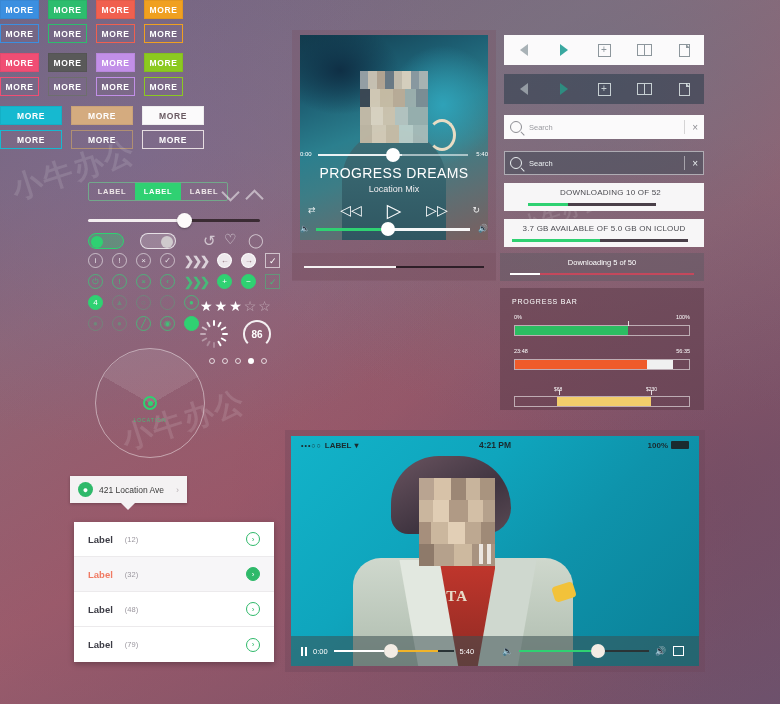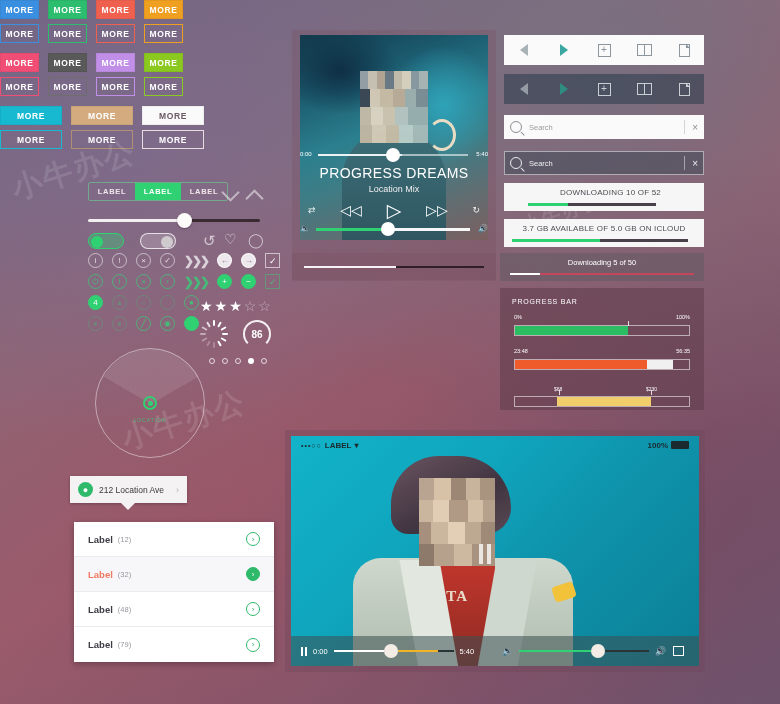--- a/index.html
+++ b/index.html
@@ -95,21 +95,21 @@
   #location-pill .ch{color:#b7b0b4;font-size:9px;}
   #location-pill .tail{position:absolute;left:50px;bottom:-7px;width:0;height:0;border-left:8px solid transparent;border-right:8px solid transparent;border-top:8px solid #f4f2f3;}
 
   
   #list-card{position:absolute;left:74px;top:522px;width:200px;background:#fff;box-shadow:0 2px 6px rgba(0,0,0,.28);}
   .lrow{height:35px;display:flex;align-items:center;padding:0 14px;box-sizing:border-box;border-bottom:1px solid #eceaec;}
   .lrow:last-child{border-bottom:none;}
   .lrow.alt{background:#f7f6f8;}
   .lrow .lab{font-size:9.5px;font-weight:bold;color:#3d3d46;}
   .lrow.alt .lab{color:#f07a63;}
-  .lrow .cnt{font-size:7.5px;color:#9a969e;margin-left:5px;}
+  .lrow .cnt{font-size:7.5px;color:#9a969e;margin-left:12px;}
   .lrow .arw{margin-left:auto;width:14px;height:14px;border-radius:50%;border:1px solid #2fb96a;box-sizing:border-box;display:flex;align-items:center;justify-content:center;font-size:8px;color:#2fb96a;}
   .lrow.alt .arw{background:#2fb96a;color:#fff;border-color:#2fb96a;}
 
   
   #music-panel{position:absolute;left:292px;top:30px;width:204px;height:250px;background:rgba(120,80,95,.30);}
   #music-art{position:absolute;left:300px;top:35px;width:188px;height:205px;overflow:hidden;
     background:linear-gradient(160deg,#123a4c 0%,#1d5f73 25%,#2b7f8e 45%,#3d7d86 60%,#5f6e72 80%,#7b5f5f 100%);}
   #music-art .blob1{position:absolute;left:-20px;top:-10px;width:120px;height:90px;background:radial-gradient(ellipse,#0f2f45,rgba(15,47,69,0) 70%);}
   #music-art .blob2{position:absolute;right:-10px;top:10px;width:110px;height:120px;background:radial-gradient(ellipse,#2fa2b8,rgba(47,162,184,0) 70%);}
   #music-art .body{position:absolute;left:42px;top:95px;width:104px;height:115px;border-radius:50px 50px 0 0;background:linear-gradient(180deg,#3c6f78,#2f5560);}
@@ -432,21 +432,21 @@
 <div id="radar">
   <div class="wedge"></div>
   <div class="ctr">
       <b></b>
     </div>
   <div class="lbl">LOCATION</div>
 </div>
 
 <div id="location-pill">
   <div class="av">●</div>
-  <div class="txt">212 Location Ave</div>
+  <div class="txt">421 Location Ave</div>
   <div class="ch">›</div>
   <div class="tail"></div>
 </div>
 
 <div id="list-card">
   <div class="lrow">
     <span class="lab">Label</span>
     <span class="cnt">(12)</span>
     <span class="arw">›</span>
   </div>
@@ -602,20 +602,21 @@
 </div>
 
 <div id="video-panel"></div>
 <div id="video-screen">
   <div id="video-status">
     <span class="carrier">
       <span class="dots">•••○○</span>
       <span>LABEL</span>
       <span>▾</span>
     </span>
+    <span class="time">4:21 PM</span>
     <span class="bat">
       <span>100%</span>
       <span class="batbox"></span>
     </span>
   </div>
 
   <div class="vfig" id="v-hair"></div>
   <div class="vfig" id="v-neck"></div>
   <div class="vfig" id="v-jacket"></div>
   <div class="vfig" id="v-shirt">

